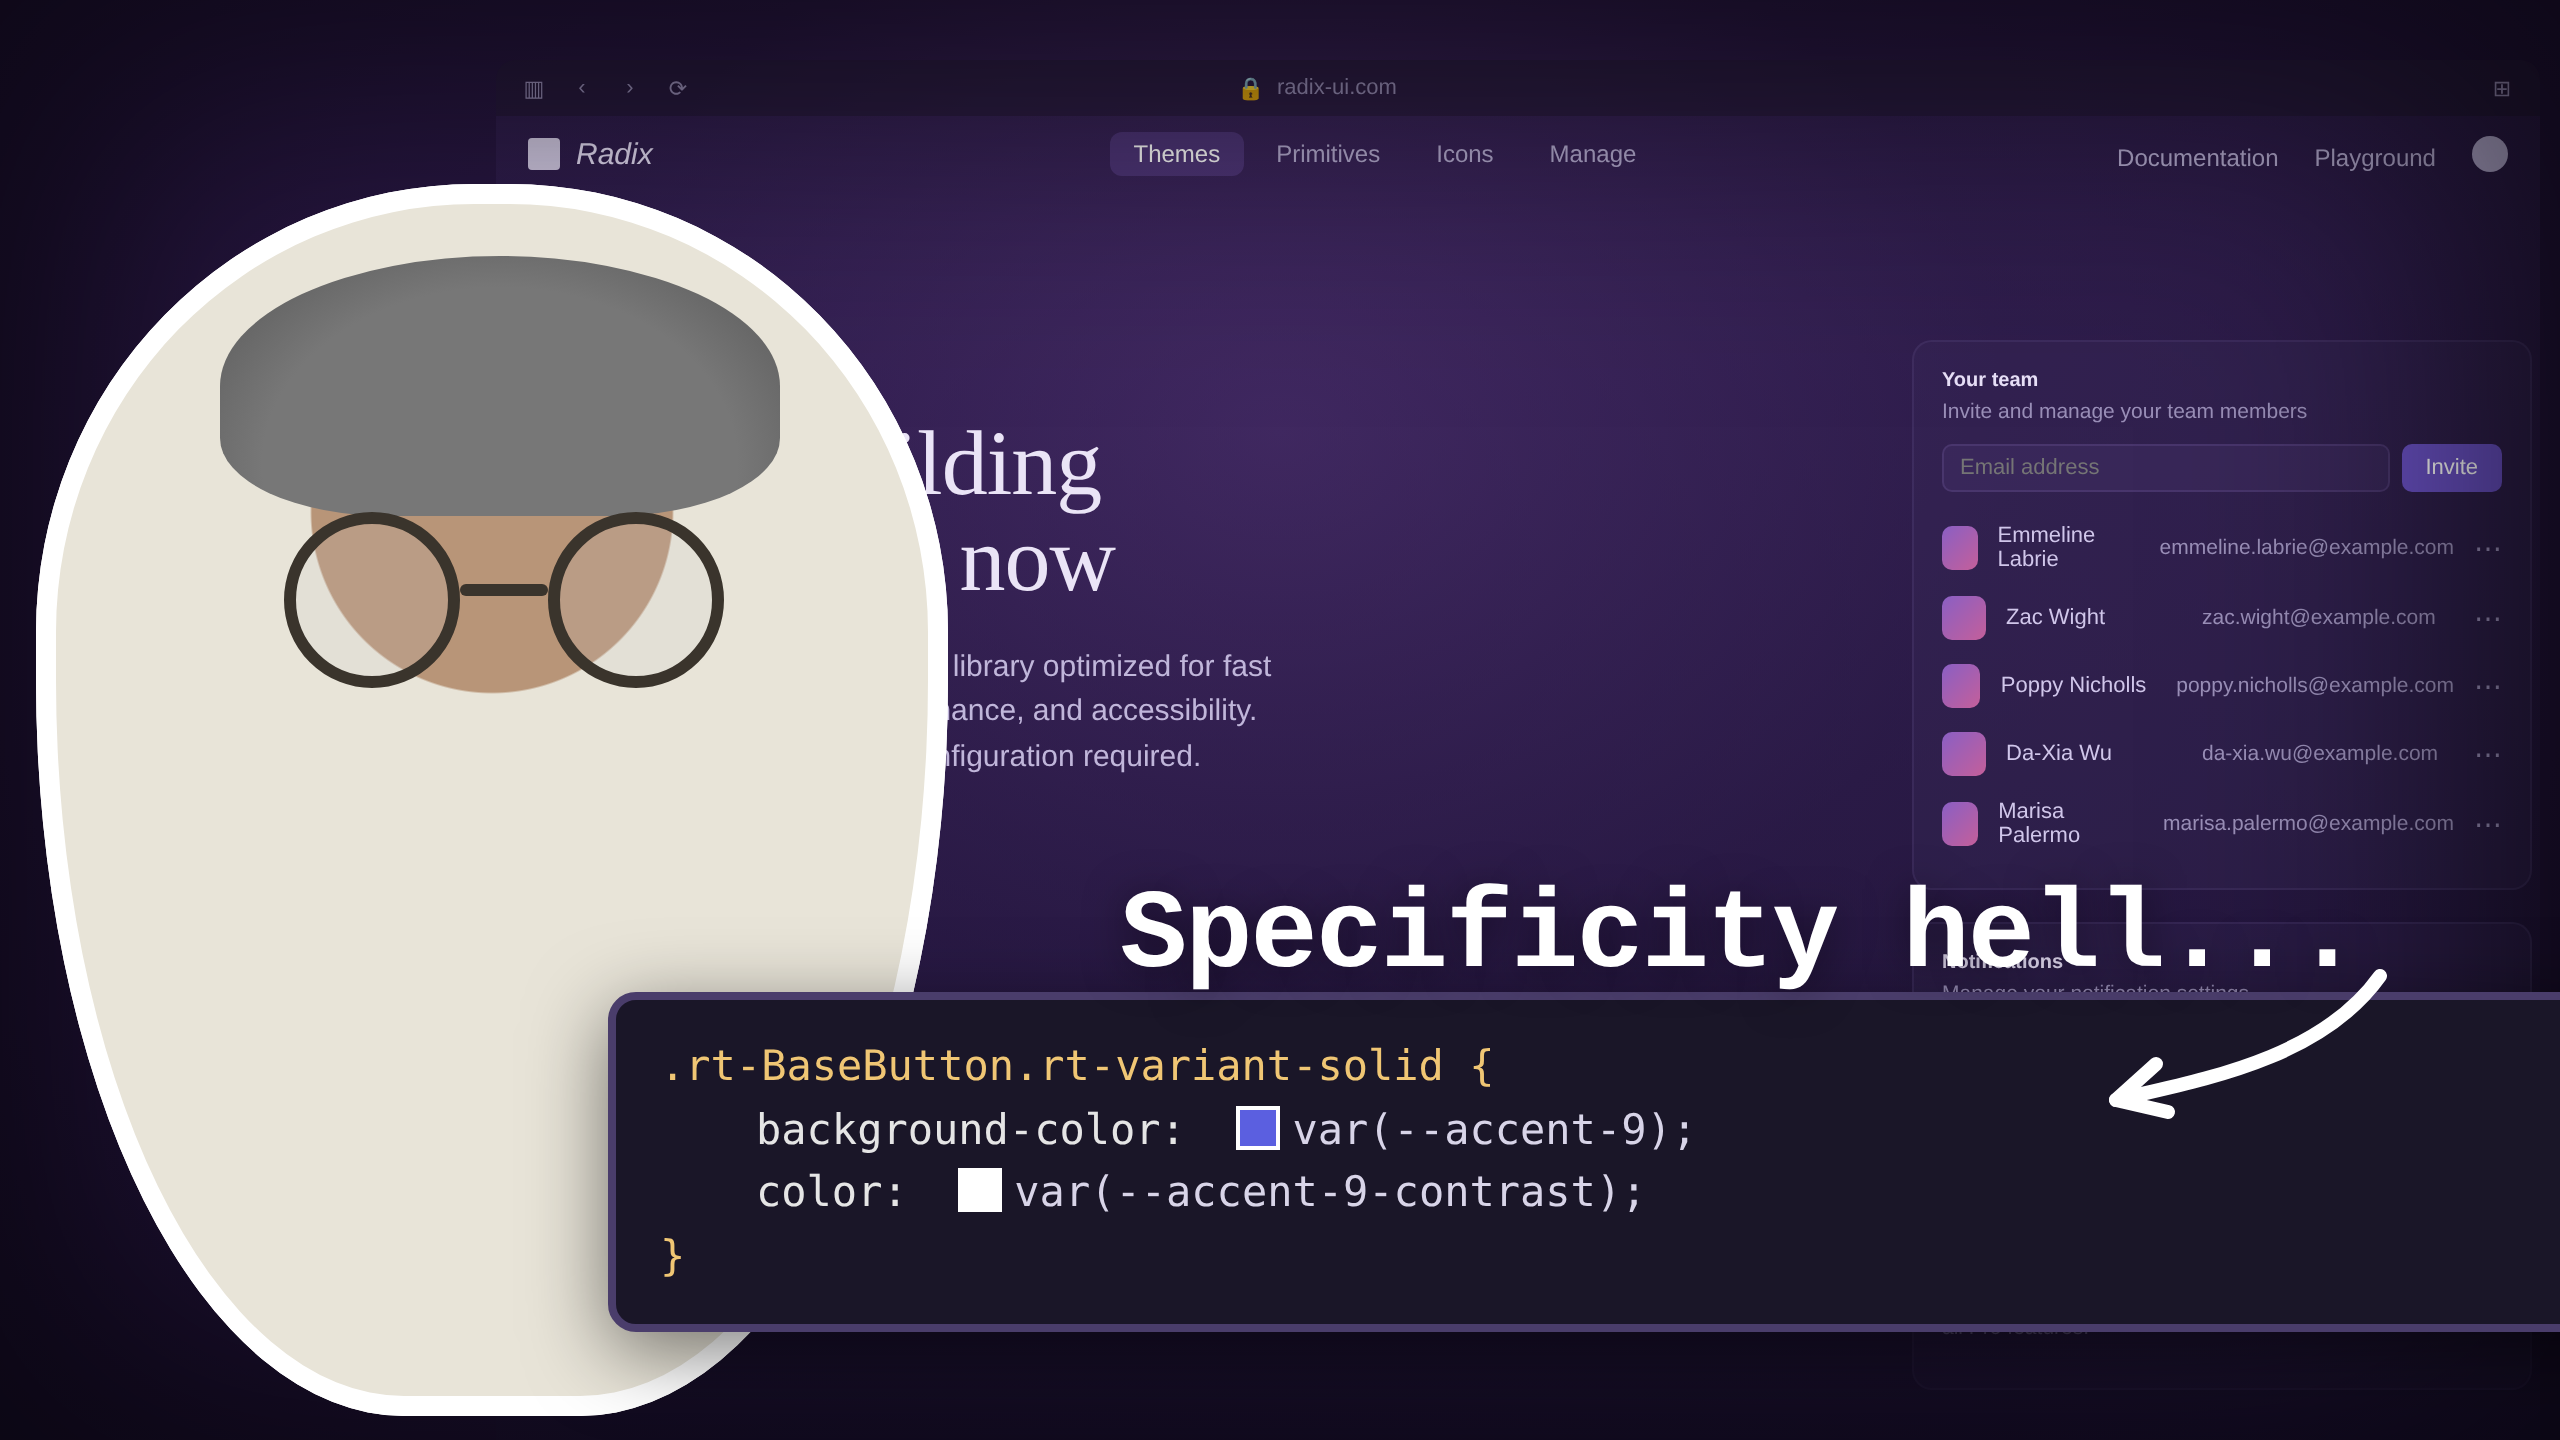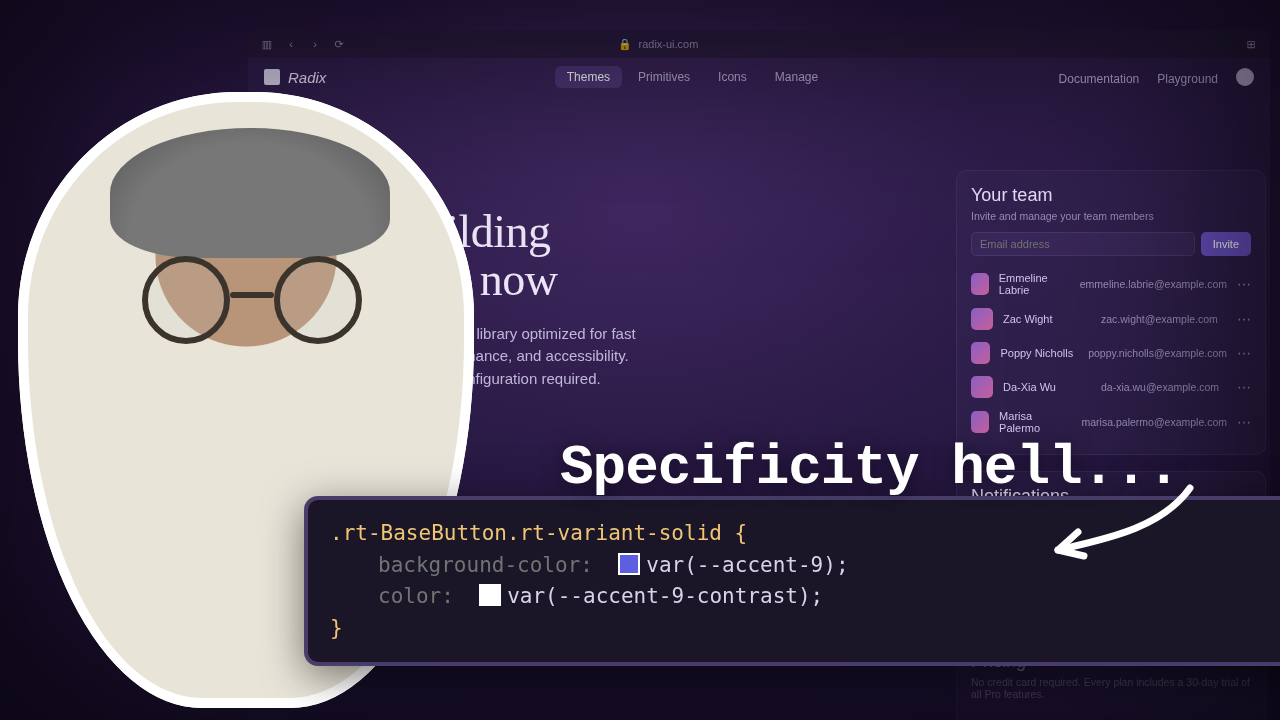--- a/index.html
+++ b/index.html
@@ -36,21 +36,21 @@
   .hero {
     position:absolute; top:150px; left:130px; width:540px; color:#e8e4f2;
   }
   .hero h1 { font-family: Georgia, serif; font-weight:400; font-size:46px; line-height:1.05; color:#eae4f6; letter-spacing:-.5px;}
   .hero p { margin-top:18px; font-size:15px; line-height:1.5; color:#c0b6da; max-width:440px;}
   .panel {
     background: rgba(60,45,95,.28); border:1px solid rgba(150,120,200,.12);
     border-radius:10px; padding:14px; font-size:12px;
   }
   .right-col { position:absolute; top:112px; left:708px; width:310px; display:flex; flex-direction:column; gap:16px;}
-  .panel h3 { font-size:18px; font-weight:400; color:#e8e0f8; margin-bottom:4px;}
+  .panel h3 { font-size:10px; font-weight:700; color:#e8e0f8; margin-bottom:4px;}
   .panel .sub { font-size:10.5px; color:#9a8fb8; margin-bottom:10px;}
   .invite-row { display:flex; gap:6px; margin-bottom:10px;}
   .input {
     flex:1; background:rgba(80,60,120,.25); border:1px solid rgba(150,120,200,.18);
     border-radius:5px; padding:5px 8px; font-size:11px; color:#c8bee0;
   }
   .btn {
     background:#6a51c4; color:#fff; border:none; border-radius:5px;
     padding:5px 12px; font-size:11px; cursor:pointer;
   }
@@ -73,21 +73,21 @@
     position:absolute; top:480px; left:1040px; z-index:50;
   }
   .code-box {
     position:absolute; top:496px; left:304px; width:1068px;
     background:#1a1628; border:4px solid #4a3d6b; border-radius:14px;
     padding:18px 22px; font-family:"Menlo","Consolas",monospace;
     font-size:21px; line-height:1.5; color:#d8d4e8; z-index:40;
     box-shadow:0 10px 40px rgba(0,0,0,.5);
   }
   .tok-sel { color:#f0c674; }
-  .tok-prop { color:#737373; }
+  .tok-prop { color:#e5e5e5; }
   .tok-var { color:#d8d4e8; }
   .swatch { display:inline-block; width:22px; height:22px; border:2px solid #fff; vertical-align:-3px; margin-right:6px;}
   .sw1 { background:#5b5fe0;}
   .sw2 { background:#fff;}
   
   .person {
     position:absolute; top:80px; left:0; width:520px; height:640px; z-index:30;
     filter: drop-shadow(0 0 0 #fff);
   }
   .person-outline {

